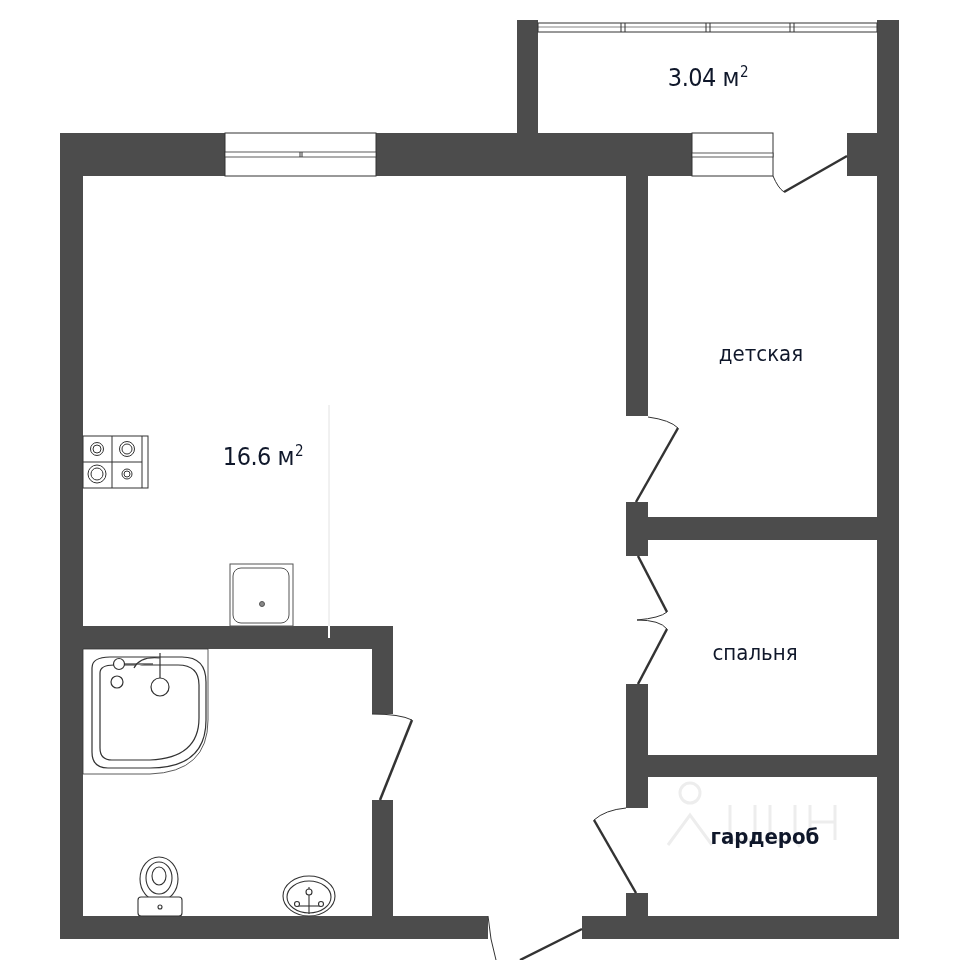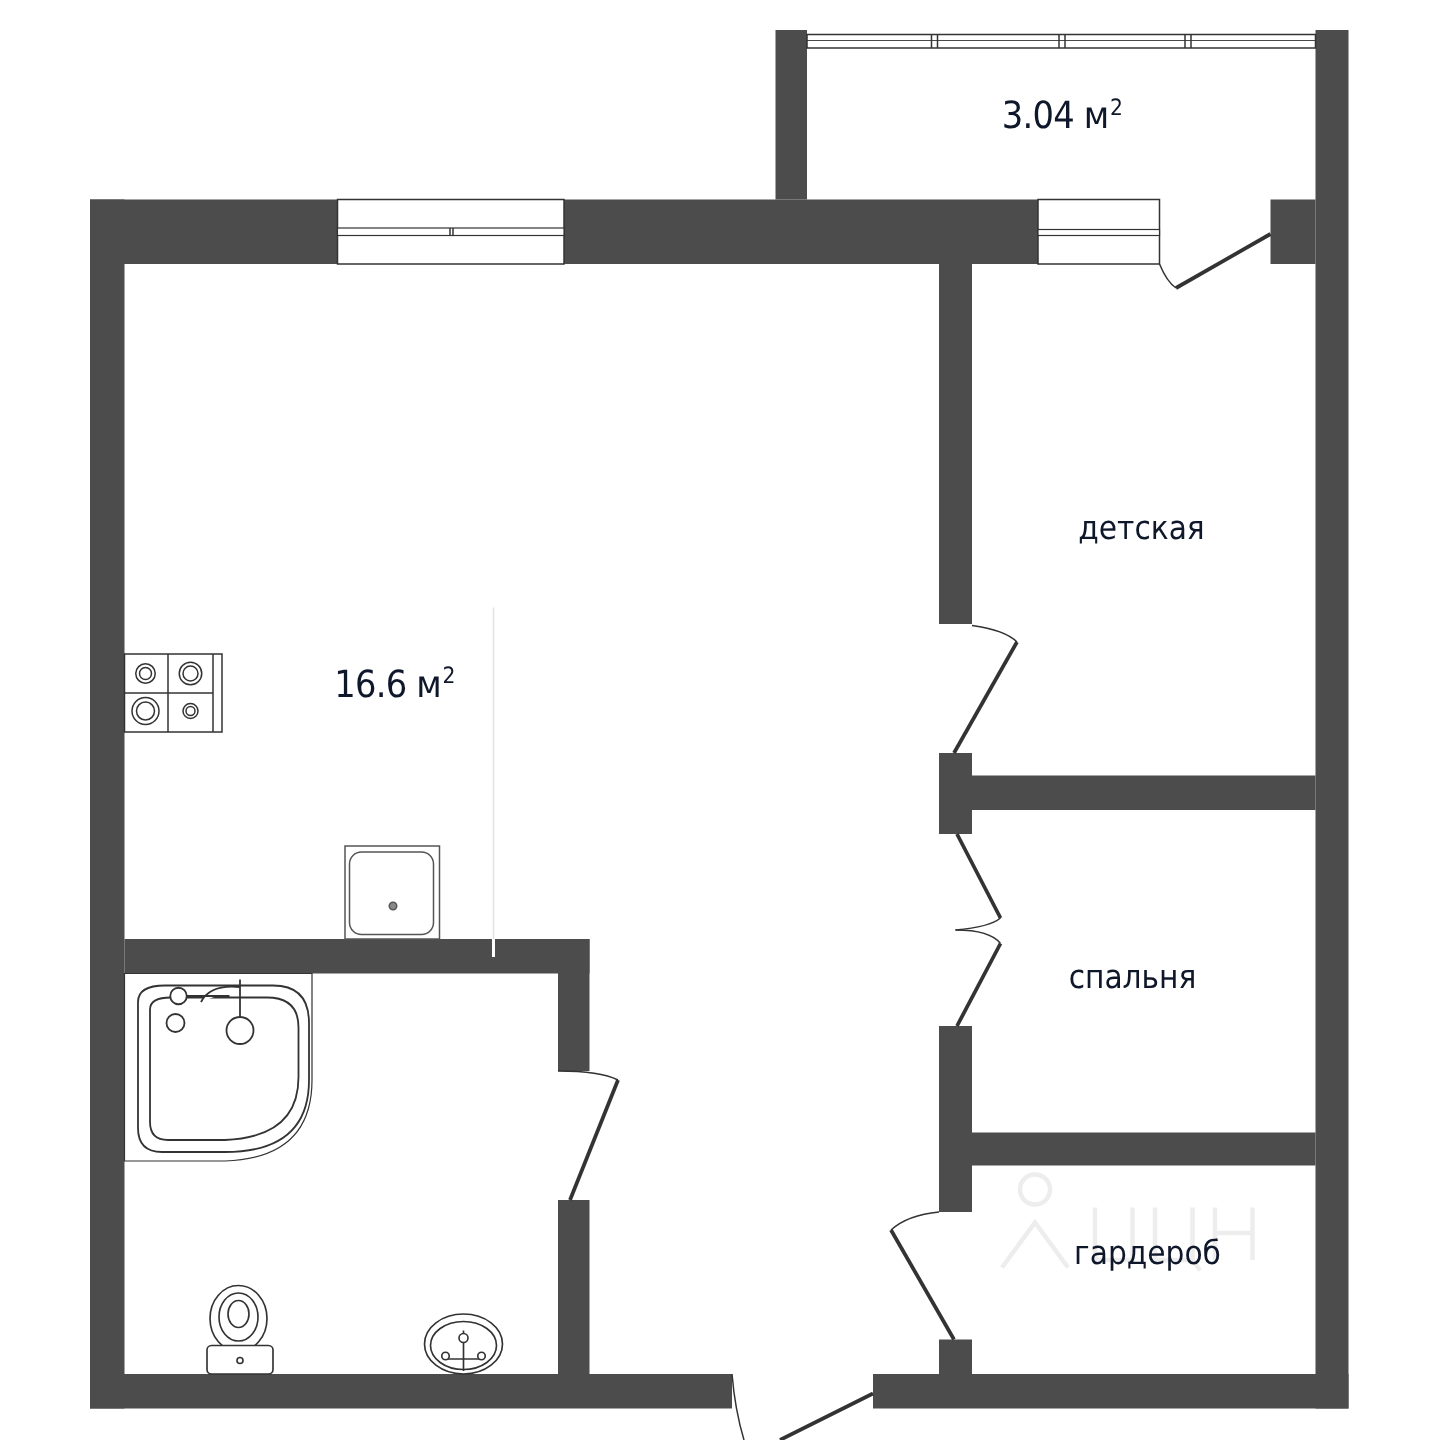--- a/index.html
+++ b/index.html
@@ -174,13 +174,13 @@
   <span>м</span><span class="sup">2</span>
 </div>
 
 <div class="label area" style="left:263px; top:456px;">
   <span>16.6</span>
   <span>м</span><span class="sup">2</span>
 </div>
 
 <div class="label room" style="left:761px; top:353px;">детская</div>
 <div class="label room" style="left:755px; top:628px;margin-top:24px;">спальня</div>
-<div class="label room" style="left:765px; top:836px;">гардероб</div>
+<div class="label room" style="left:765px; top:836px;font-weight:bold;">гардероб</div>
 
 </body></html>

